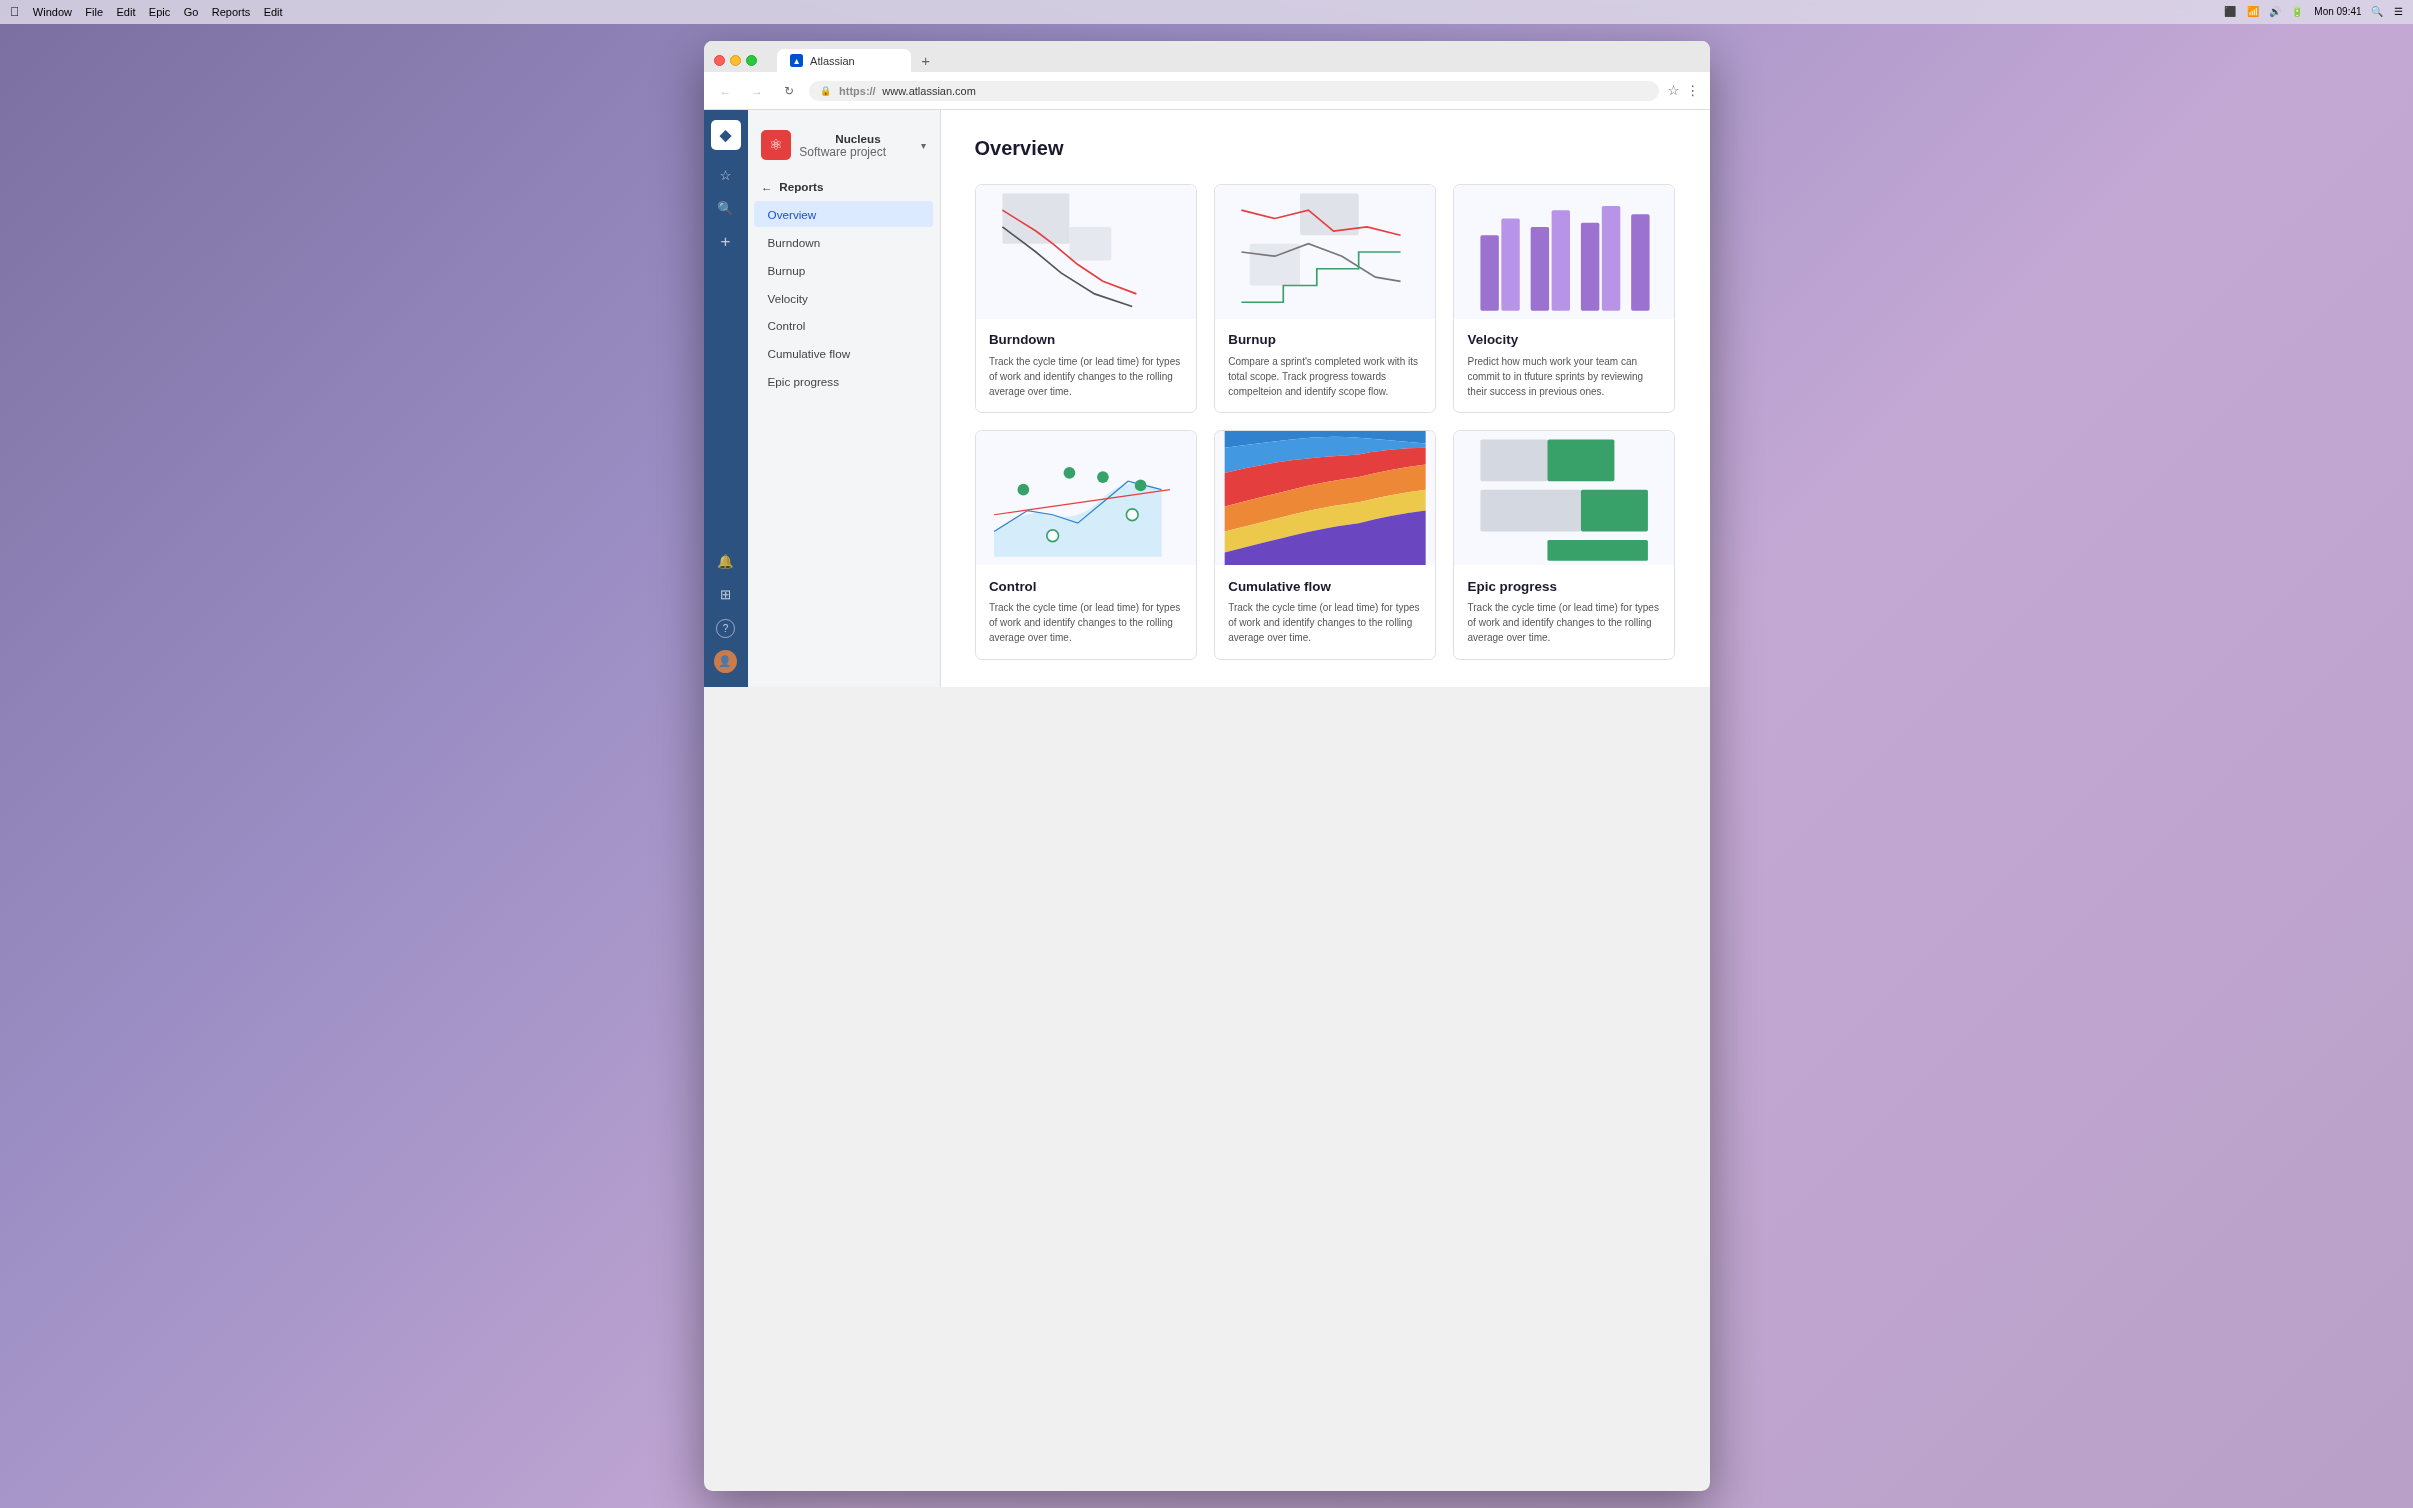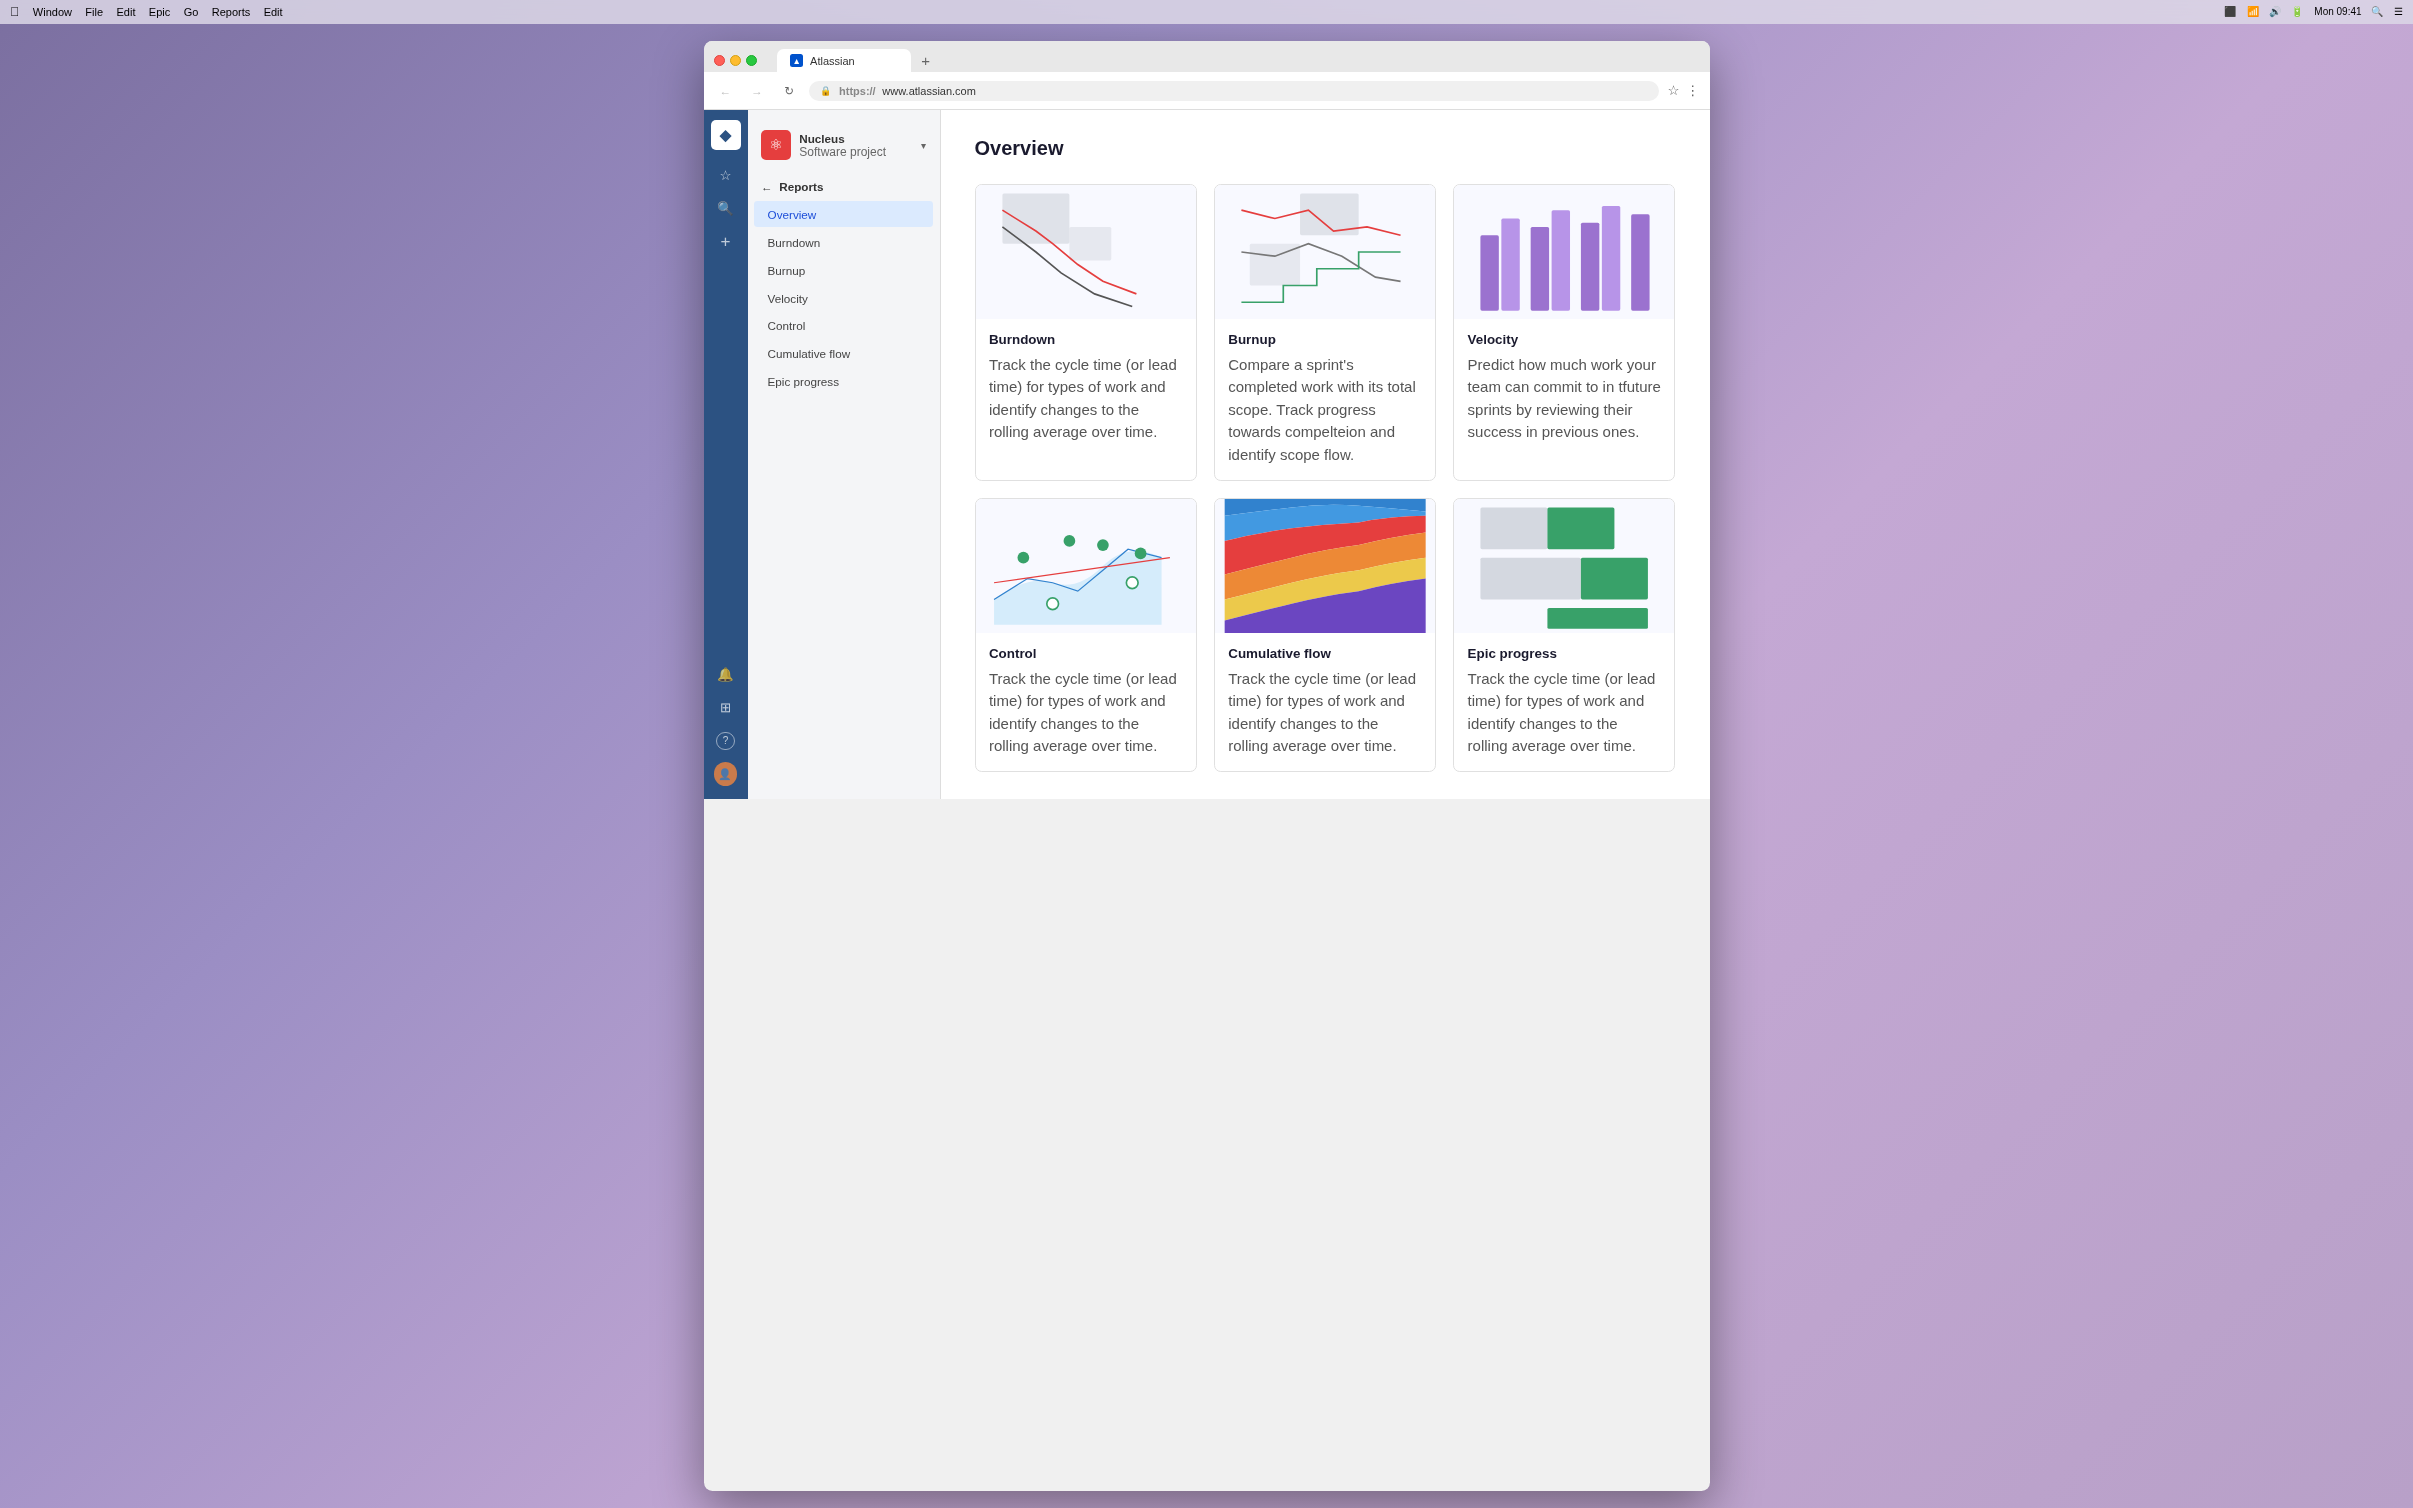--- a/index.html
+++ b/index.html
@@ -198,21 +198,21 @@
 
     .project-icon {
       width: 30px; height: 30px;
       background: #e53e3e;
       border-radius: 5px;
       display: flex; align-items: center; justify-content: center;
       color: white; font-size: 15px;
     }
 
     .project-info { flex: 1; }
-    .project-name { font-weight: 700; font-size: 11.7px; color: #333; }
+    .project-name { font-weight: 700; font-size: 11.7px; color: #333; margin-left: 36px; }
     .project-type { font-size: 12px; color: #666; }
 
     .project-chevron { color: #666; font-size: 10px; cursor: pointer; }
 
     .nav-back {
       display: flex;
       align-items: center;
       gap: 6.7px;
       padding: 6.7px 13.4px;
       font-weight: 600;
@@ -277,21 +277,21 @@
 
     .card-title {
       font-size: 13.4px;
       font-weight: 600;
       color: #1a1a2e;
       margin-bottom: 6.7px;
     }
     .card-title.bold { font-weight: 700; }
 
     .card-desc {
-      font-size: 15px;
+      font-size: 10px;
       color: #555;
       line-height: 1.5;
     }
 
     
     svg { width: 100%; height: 100%; }
   </style>
 </head>
 <body>
 

